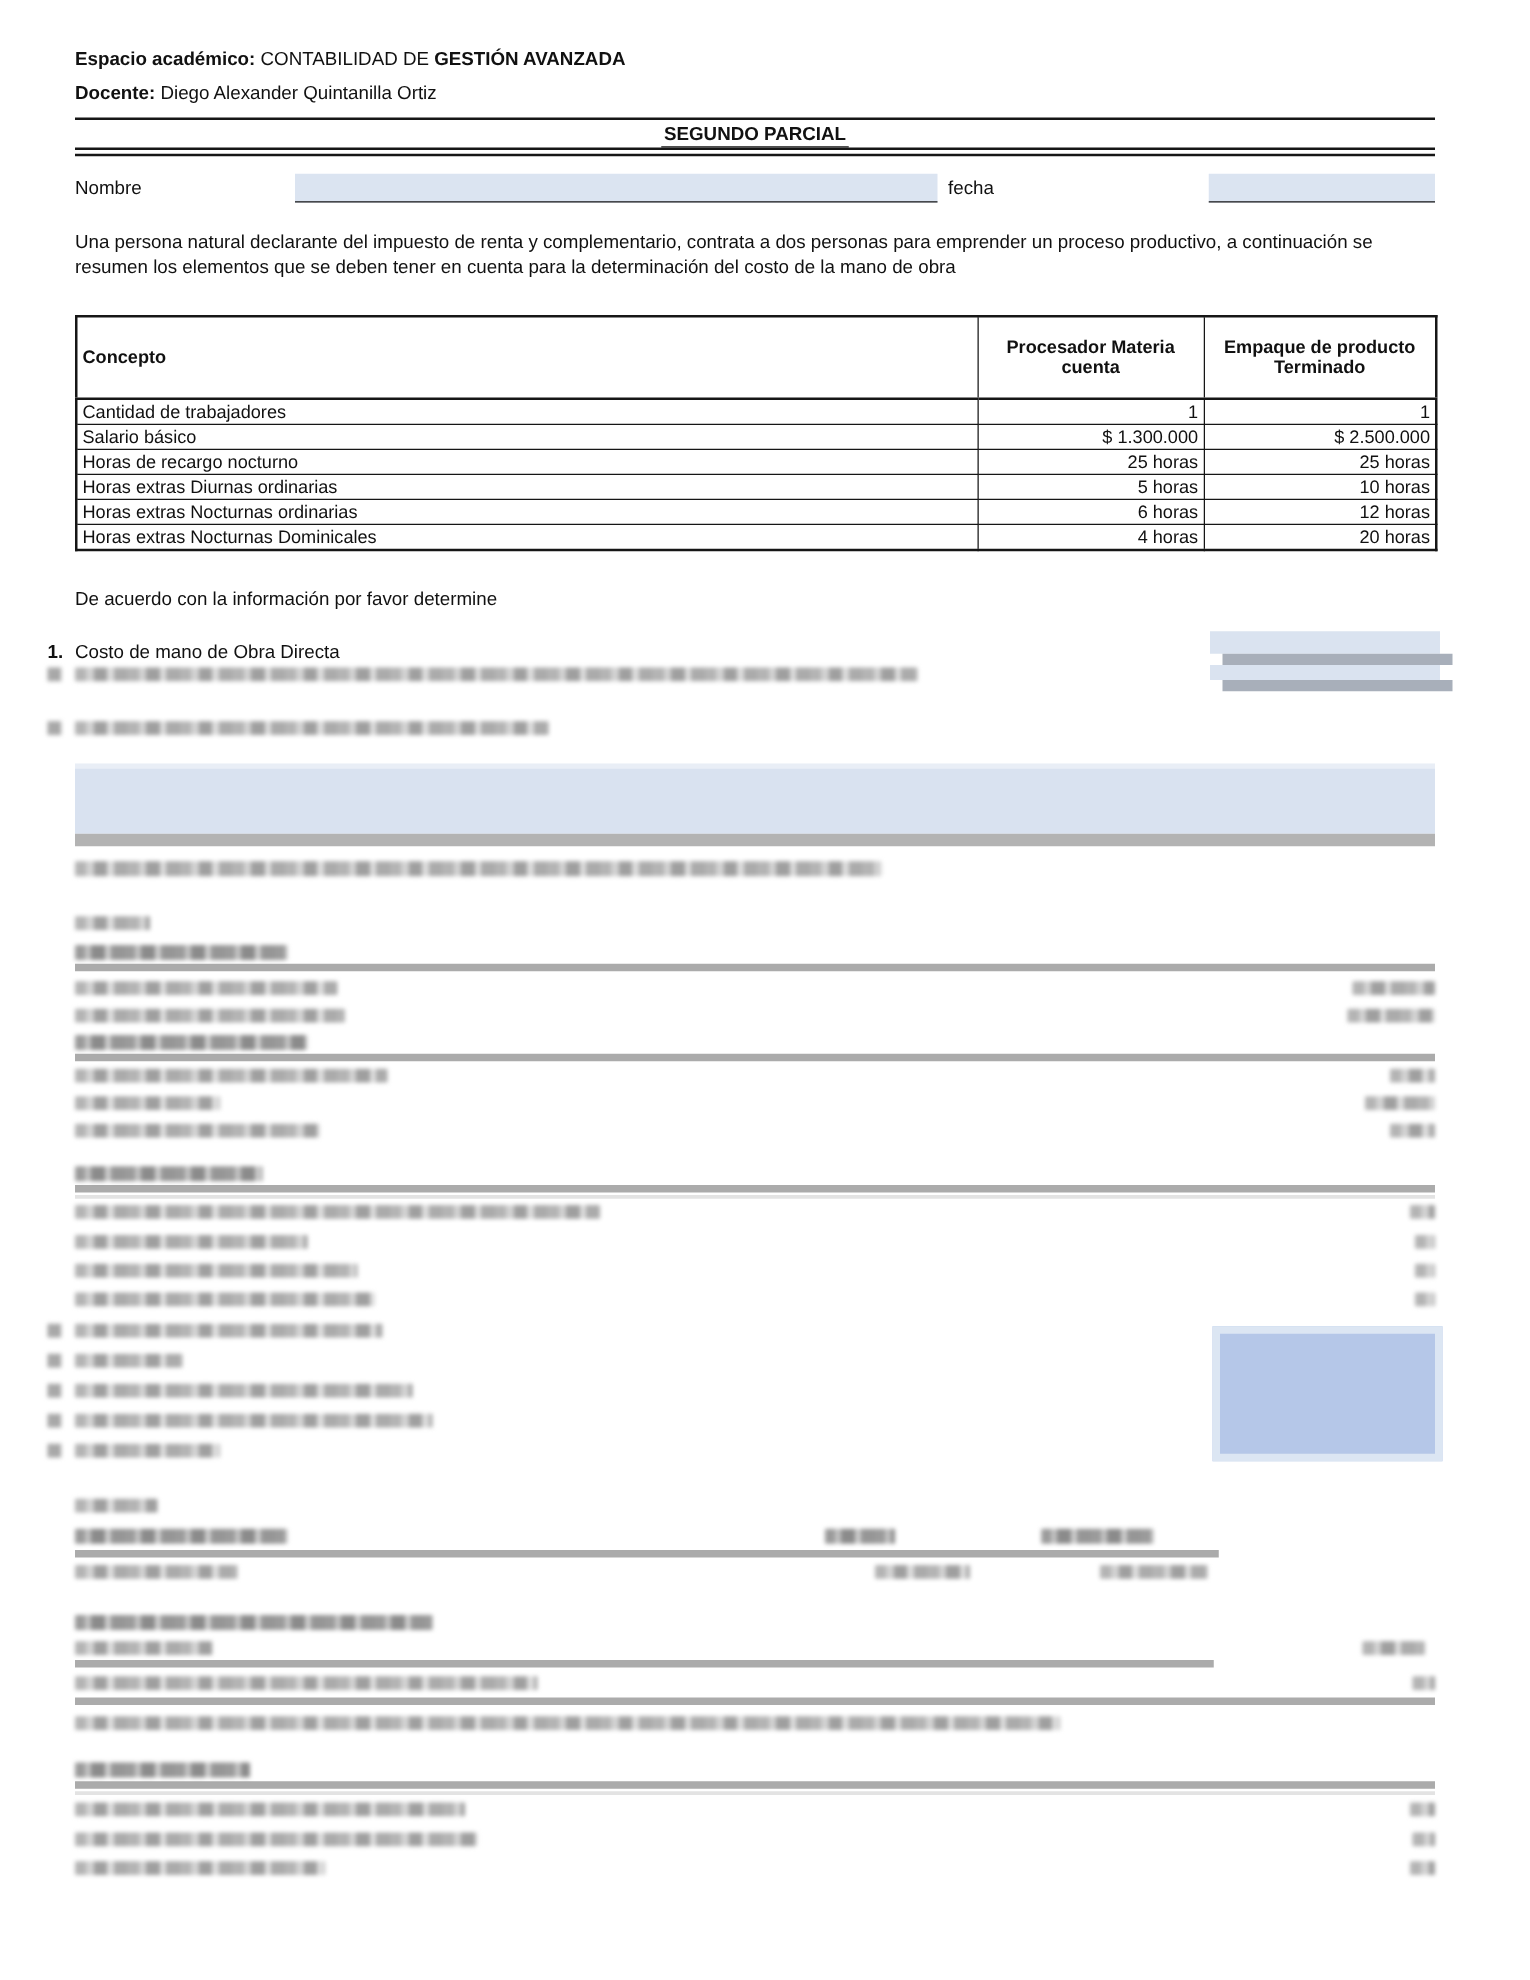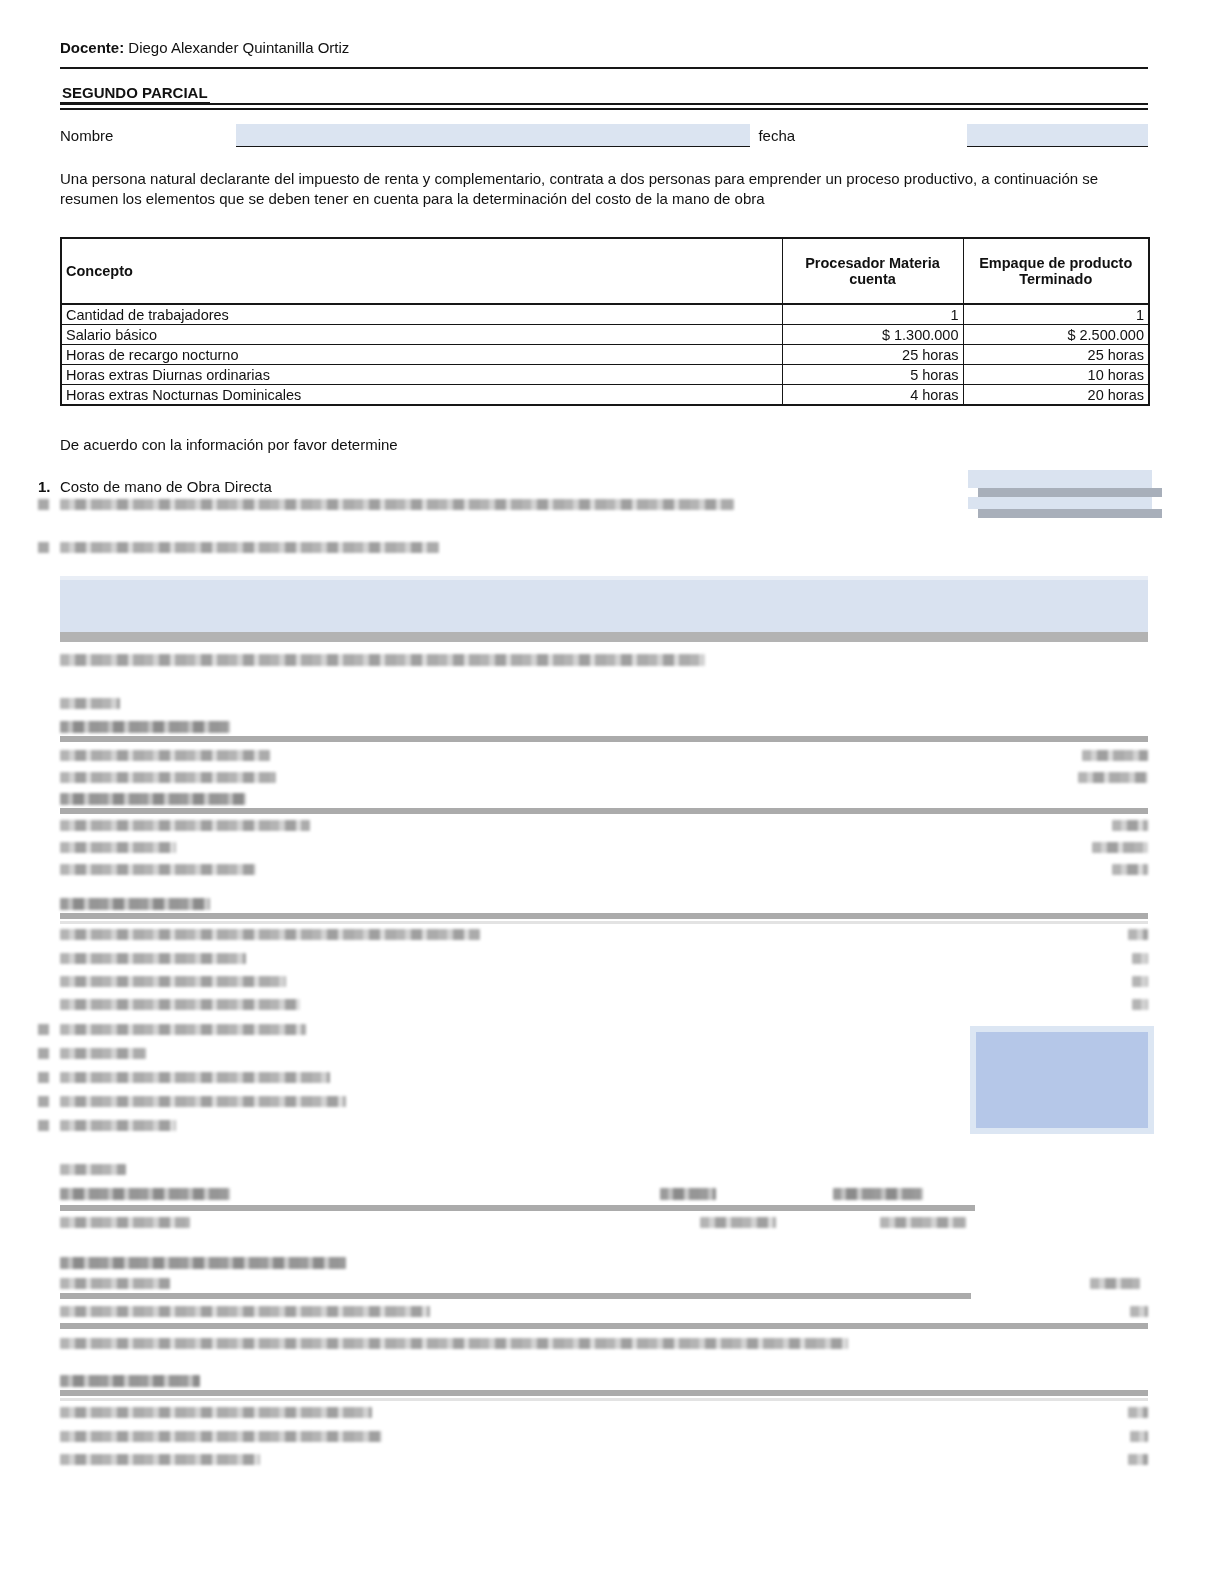--- a/index.html
+++ b/index.html
@@ -10,21 +10,21 @@
     position:relative;
   }
   .doc { padding:38px 76px 0 60px; }
 
   
   .hline { line-height:20px; margin-bottom:7px; white-space:nowrap; }
   .b { font-weight:bold; }
 
   
   .title-rule { height:0; border-top:2.5px solid #161616; margin-top:9px; }
-  .title-row { padding:3px 0 2px 0;margin-top:12px; }
+  .title-row { text-align:center; padding:3px 0 2px 0; }
   .title-row span { font-weight:bold; border-bottom:1.6px solid #161616; padding:0 2px 1px 2px; }
   .double-rule { height:3px; border-top:2.5px solid #161616; border-bottom:2px solid #161616; }
 
   
   .form-row { display:flex; align-items:flex-end; margin-top:13px; height:24px; }
   .form-row .lbl { line-height:22px; }
   .field { background:#dbe4f1; border-bottom:1.6px solid #161616; height:22px; }
   .f-nombre { width:540px; margin-left:123px; }
   .f-fecha  { width:190px; margin-left:172px; }
   .lbl-fecha { margin-left:8px; }
@@ -77,20 +77,25 @@
   .posrow { position:relative; height:13px; }
   .posrow .p { position:absolute; top:0; }
 </style>
 </head>
 <body>
 
 <div class="doc">
 
   <div>
     <div class="hline">
+      <span class="b">Espacio académico:</span>
+      <span>CONTABILIDAD DE</span>
+      <span class="b">GESTIÓN AVANZADA</span>
+    </div>
+    <div class="hline">
       <span class="b">Docente:</span>
       <span>Diego Alexander Quintanilla Ortiz</span>
     </div>
   </div>
 
   <div class="title-rule"></div>
   <div class="title-row">
     <span>SEGUNDO PARCIAL</span>
   </div>
   <div class="double-rule"></div>
@@ -130,20 +135,25 @@
       </tr>
       <tr>
         <td>Horas de recargo nocturno</td>
         <td class="num">25 horas</td>
         <td class="num">25 horas</td>
       </tr>
       <tr>
         <td>Horas extras Diurnas ordinarias</td>
         <td class="num">5 horas</td>
         <td class="num">10 horas</td>
+      </tr>
+      <tr>
+        <td>Horas extras Nocturnas ordinarias</td>
+        <td class="num">6 horas</td>
+        <td class="num">12 horas</td>
       </tr>
       <tr>
         <td>Horas extras Nocturnas Dominicales</td>
         <td class="num">4 horas</td>
         <td class="num">20 horas</td>
       </tr>
     </tbody>
   </table>
 
   <p class="instruction">De acuerdo con la información por favor determine</p>

